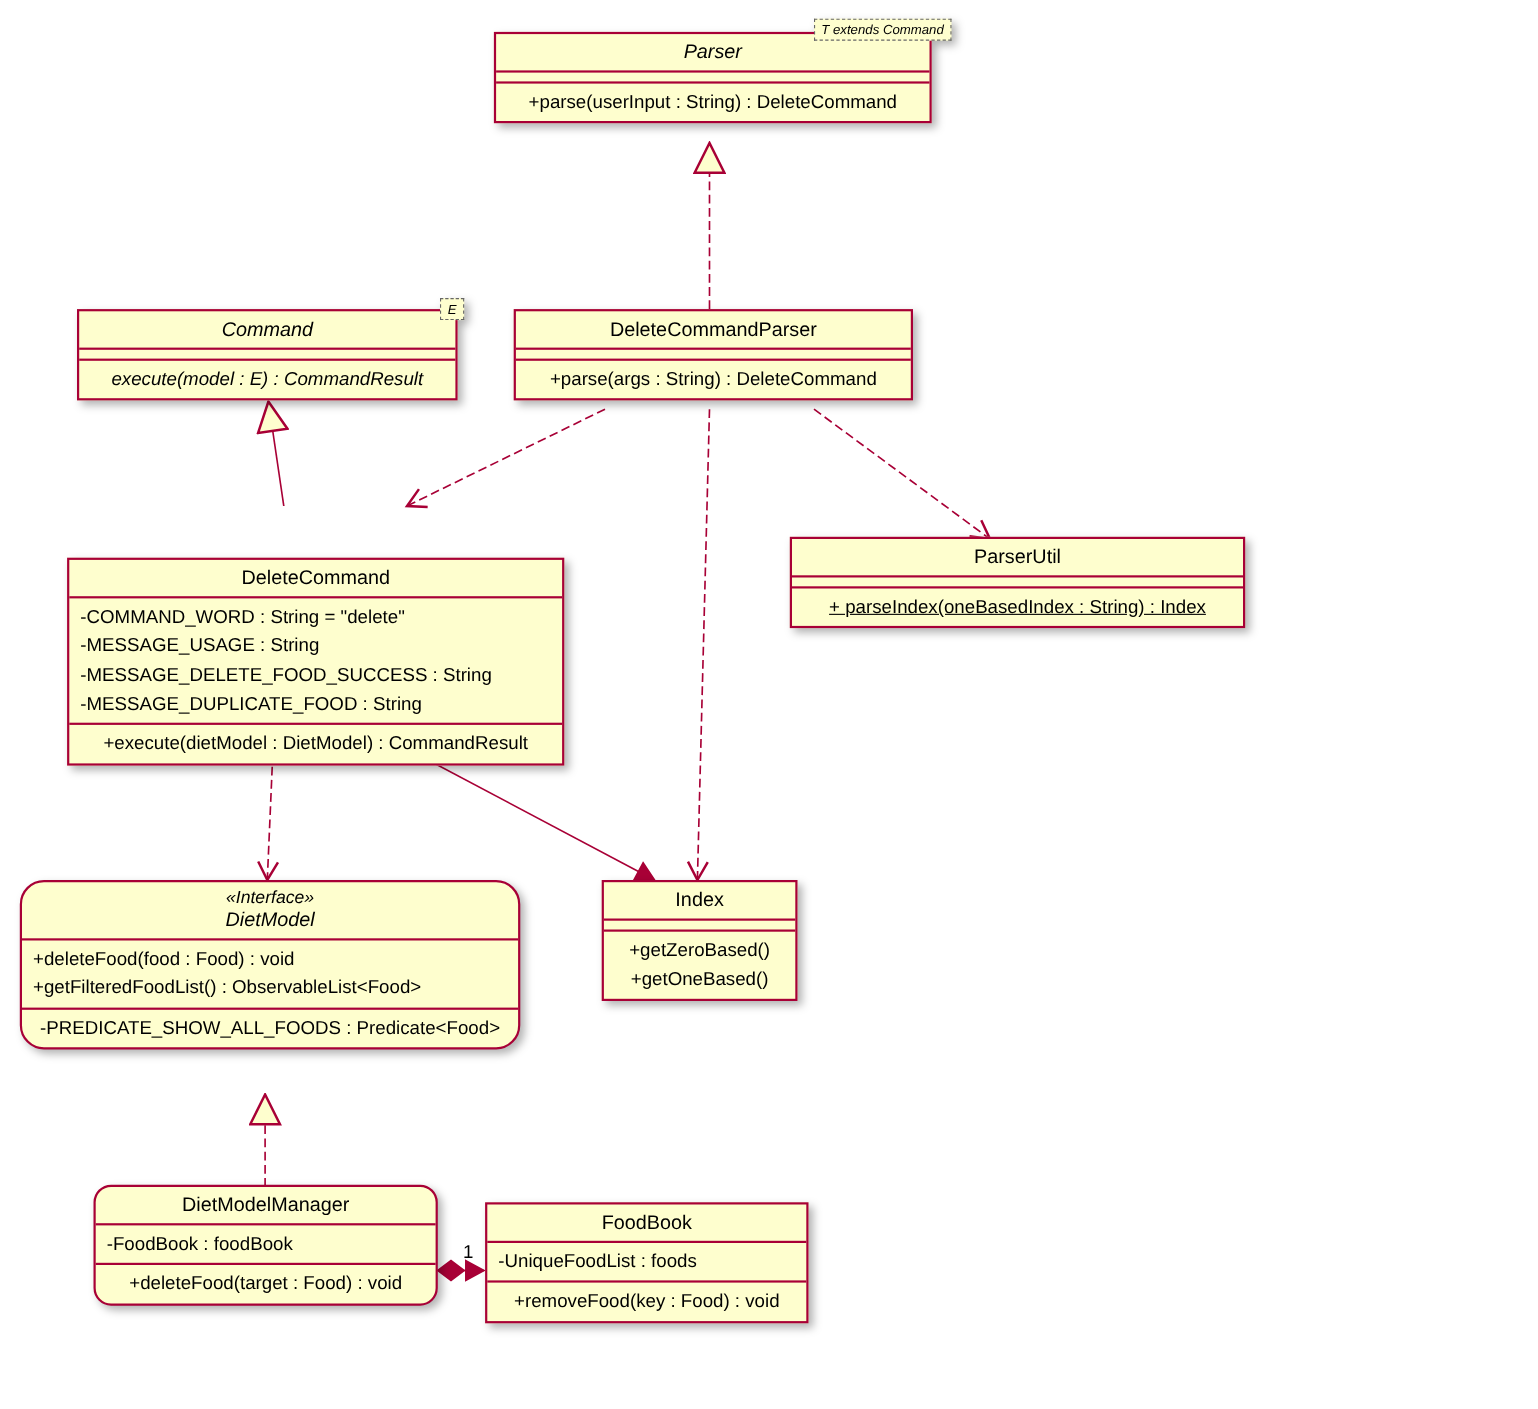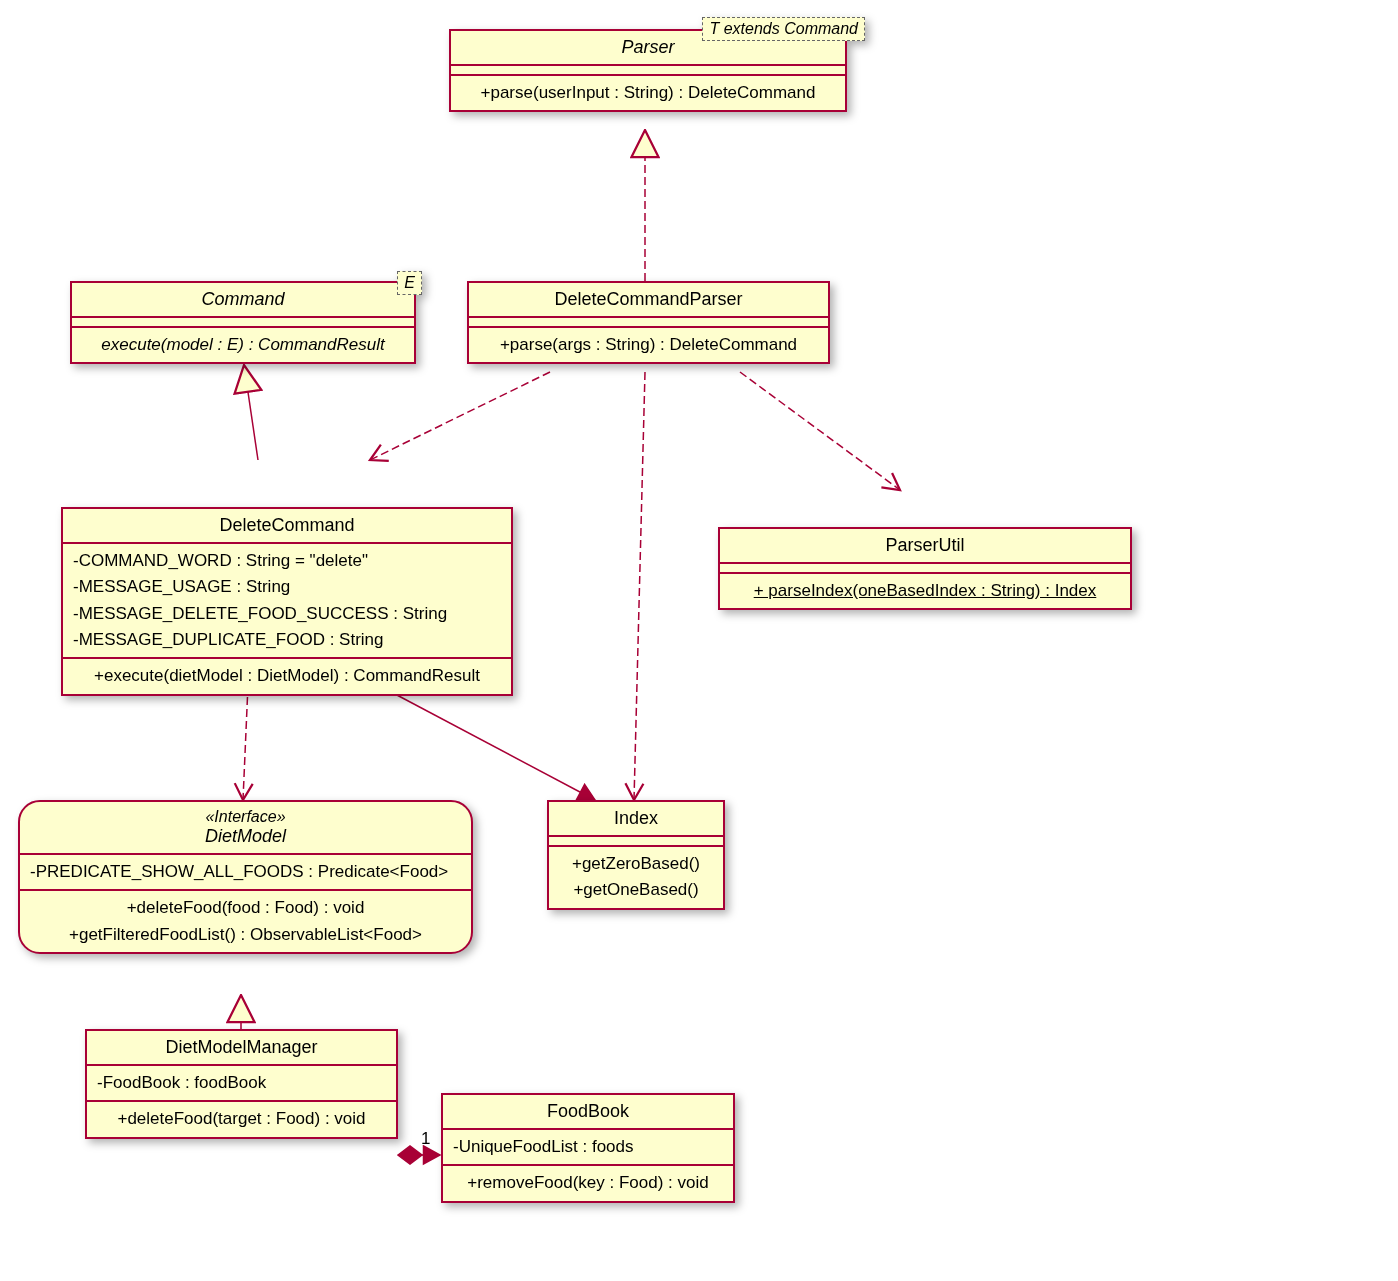--- a/index.html
+++ b/index.html
@@ -38,21 +38,21 @@
   }
   .uml-section:last-child { border-bottom: none; text-align: center; }
   .uml-section.empty { padding: 0; height: 8px; }
   .italic-row { font-style: italic; }
   .underline-row { text-decoration: underline; }
   .template-param {
     position: absolute;
     background: #fefece;
     border: 1.5px dashed #666;
     padding: 2px 6px;
-    font-size: 16px;
+    font-size: 12px;
     font-style: italic;
     z-index: 10;
   }
   .multiplicity {
     position: absolute;
     font-size: 17px;
   }
   svg.connectors {
     position: absolute;
     top: 0; left: 0;
@@ -133,52 +133,52 @@
     <div>-COMMAND_WORD : String = "delete"</div>
     <div>-MESSAGE_USAGE : String</div>
     <div>-MESSAGE_DELETE_FOOD_SUCCESS : String</div>
     <div>-MESSAGE_DUPLICATE_FOOD : String</div>
   </div>
   <div class="uml-section">
     <div>+execute(dietModel : DietModel) : CommandResult</div>
   </div>
 </div>
 
-<div class="uml-class" style="left:718px; top:488px; width:410px;margin-top:39px;">
+<div class="uml-class" style="left:718px; top:488px; width:410px;">
   <div class="uml-title">ParserUtil</div>
   <div class="uml-section empty"></div>
   <div class="uml-section">
     <div class="underline-row">+ parseIndex(oneBasedIndex : String) : Index</div>
   </div>
 </div>
 
 <div class="uml-class" style="left:18px; top:800px; width:451px;border-radius:22px;">
   <div class="uml-title">
     <span class="uml-stereotype">«Interface»</span>
     <span class="italic-row">DietModel</span>
   </div>
   <div class="uml-section">
-    <div>-PREDICATE_SHOW_ALL_FOODS : Predicate&lt;Food&gt;</div>
+    <div>+deleteFood(food : Food) : void</div>
+    <div>+getFilteredFoodList() : ObservableList&lt;Food&gt;</div>
   </div>
   <div class="uml-section">
-    <div>+deleteFood(food : Food) : void</div>
-    <div>+getFilteredFoodList() : ObservableList&lt;Food&gt;</div>
+    <div>-PREDICATE_SHOW_ALL_FOODS : Predicate&lt;Food&gt;</div>
   </div>
 </div>
 
 <div class="uml-class" style="left:547px; top:800px; width:174px;">
   <div class="uml-title">Index</div>
   <div class="uml-section empty"></div>
   <div class="uml-section">
     <div>+getZeroBased()</div>
     <div>+getOneBased()</div>
   </div>
 </div>
 
-<div class="uml-class" style="left:85px; top:1029px; width:309px;">
+<div class="uml-class" style="left:85px; top:1077px; width:309px;border-radius:16px;">
   <div class="uml-title">DietModelManager</div>
   <div class="uml-section">
     <div>-FoodBook : foodBook</div>
   </div>
   <div class="uml-section">
     <div>+deleteFood(target : Food) : void</div>
   </div>
 </div>
 
 <div class="uml-class" style="left:441px; top:1093px; width:290px;">

